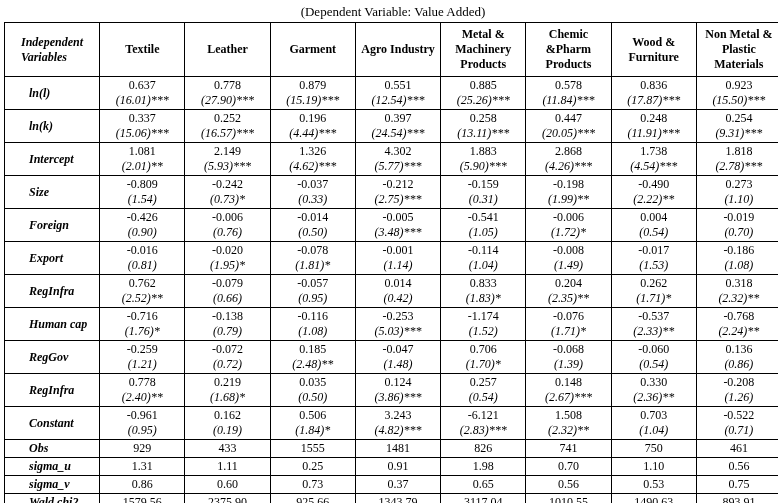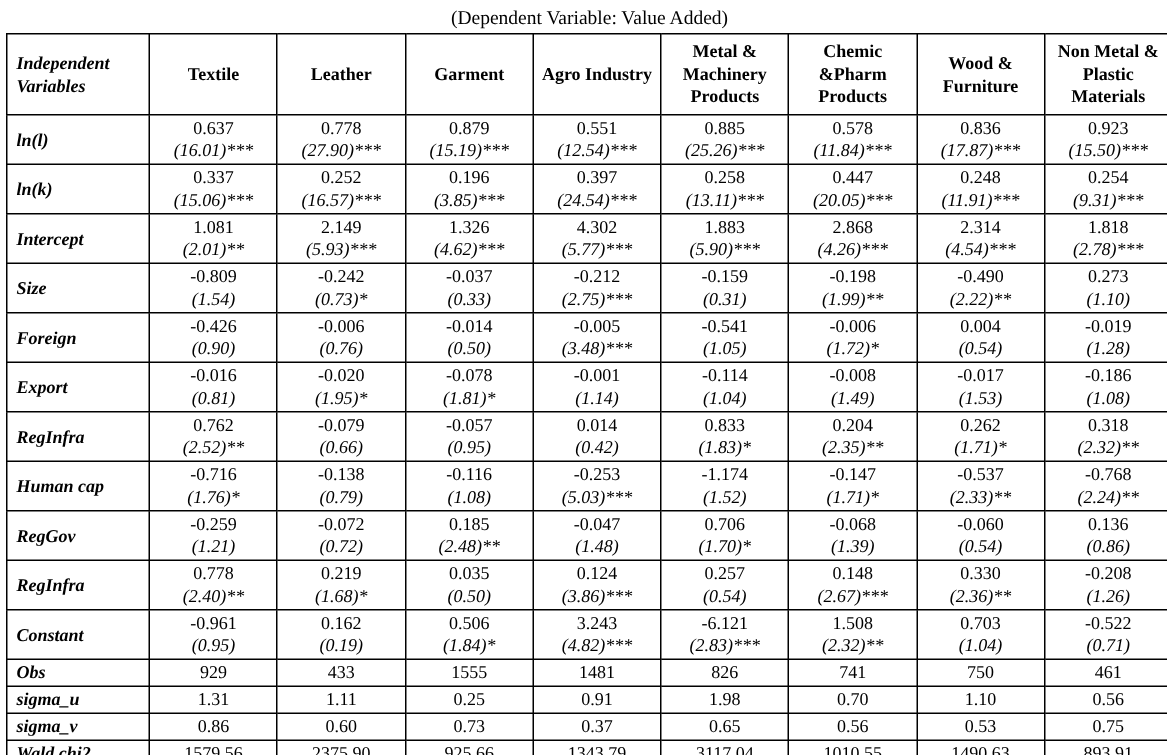--- a/index.html
+++ b/index.html
@@ -25,27 +25,27 @@
     border: 1px solid #000;
     padding: 1px 2px;
     text-align: center;
     vertical-align: middle;
     line-height: 1.25;
     font-size: 12px;
   }
   th.varcol {
     width: 95px;
     text-align: left;
-    padding-left: 6px;
+    padding-left: 16px;
     font-style: italic;
     font-weight: bold;
   }
   td.varcell {
     text-align: left;
-    padding-left: 6px;
+    padding-left: 24px;
     font-style: italic;
     font-weight: bold;
   }
   th.colhead {
     font-weight: bold;
     font-style: normal;
     padding-top:4px;
     padding-bottom:4px;
   }
   .coef { display:block; }
@@ -125,21 +125,21 @@
         <td>
           <span class="coef">0.337</span>
           <span class="stat">(15.06)***</span>
         </td>
         <td>
           <span class="coef">0.252</span>
           <span class="stat">(16.57)***</span>
         </td>
         <td>
           <span class="coef">0.196</span>
-          <span class="stat">(3.85)***</span>
+          <span class="stat">(4.44)***</span>
         </td>
         <td>
           <span class="coef">0.397</span>
           <span class="stat">(24.54)***</span>
         </td>
         <td>
           <span class="coef">0.258</span>
           <span class="stat">(13.11)***</span>
         </td>
         <td>
@@ -175,21 +175,21 @@
         </td>
         <td>
           <span class="coef">1.883</span>
           <span class="stat">(5.90)***</span>
         </td>
         <td>
           <span class="coef">2.868</span>
           <span class="stat">(4.26)***</span>
         </td>
         <td>
-          <span class="coef">2.314</span>
+          <span class="coef">1.738</span>
           <span class="stat">(4.54)***</span>
         </td>
         <td>
           <span class="coef">1.818</span>
           <span class="stat">(2.78)***</span>
         </td>
       </tr>
       <tr>
         <td class="varcell">Size</td>
         <td>
@@ -250,21 +250,21 @@
         <td>
           <span class="coef">-0.006</span>
           <span class="stat">(1.72)*</span>
         </td>
         <td>
           <span class="coef">0.004</span>
           <span class="stat">(0.54)</span>
         </td>
         <td>
           <span class="coef">-0.019</span>
-          <span class="stat">(1.28)</span>
+          <span class="stat">(0.70)</span>
         </td>
       </tr>
       <tr>
         <td class="varcell">Export</td>
         <td>
           <span class="coef">-0.016</span>
           <span class="stat">(0.81)</span>
         </td>
         <td>
           <span class="coef">-0.020</span>
@@ -346,21 +346,21 @@
         </td>
         <td>
           <span class="coef">-0.253</span>
           <span class="stat">(5.03)***</span>
         </td>
         <td>
           <span class="coef">-1.174</span>
           <span class="stat">(1.52)</span>
         </td>
         <td>
-          <span class="coef">-0.147</span>
+          <span class="coef">-0.076</span>
           <span class="stat">(1.71)*</span>
         </td>
         <td>
           <span class="coef">-0.537</span>
           <span class="stat">(2.33)**</span>
         </td>
         <td>
           <span class="coef">-0.768</span>
           <span class="stat">(2.24)**</span>
         </td>

